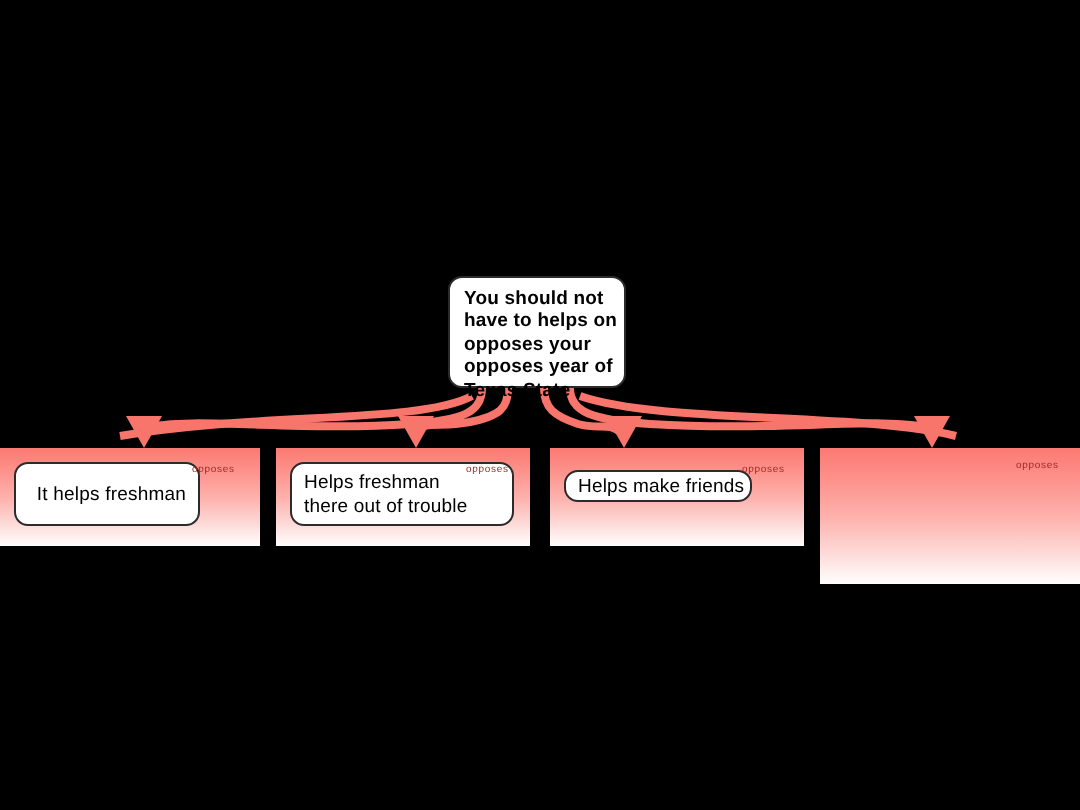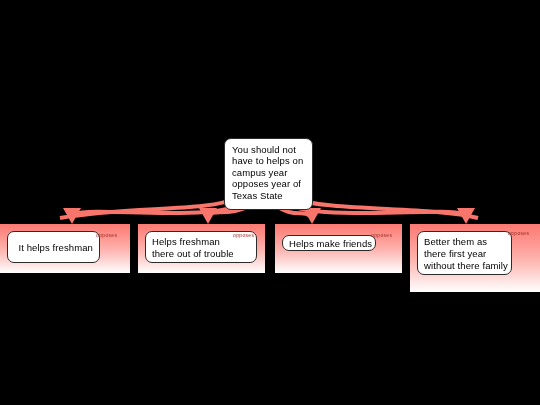--- a/index.html
+++ b/index.html
@@ -113,24 +113,24 @@
     </g>
     <g fill="#f8756c" stroke="none">
 
       <polygon points="63,208 81,208 72,224"></polygon>
       <polygon points="199,208 217,208 208,224"></polygon>
       <polygon points="303,208 321,208 312,224"></polygon>
       <polygon points="457,208 475,208 466,224"></polygon>
     </g>
   </svg>
 
-  <div class="root-node" style="left:224px; top:138px; width:89px; height:72px;">
+  <div class="root-node" style="left:224px; top:138px; width:89px; height:56px;font-weight:bold;">
     <div class="line">You should not</div>
     <div class="line">have to helps on</div>
-    <div class="line">campus year</div>
+    <div class="line">opposes your</div>
     <div class="line">opposes year of</div>
     <div class="line">Texas State</div>
   </div>
 
   <div class="reason-panel" style="left:0px; top:224px; width:130px; height:49px;"></div>
   <div class="reason-box" style="left:7px; top:231px; width:93px; height:32px;text-align:right;">
     <div class="line">It helps freshman</div>
   </div>
   <div class="relation-label" style="left:96px; top:232px;">opposes</div>
 
@@ -141,20 +141,15 @@
   </div>
   <div class="relation-label" style="left:233px; top:232px;">opposes</div>
 
   <div class="reason-panel" style="left:275px; top:224px; width:127px; height:49px;"></div>
   <div class="reason-box" style="left:282px; top:235px; width:94px; height:16px;">
     <div class="line">Helps make friends</div>
   </div>
   <div class="relation-label" style="left:371px; top:232px;">opposes</div>
 
   <div class="reason-panel" style="left:410px; top:224px; width:130px; height:68px;"></div>
-  <div class="reason-box" style="left:417px; top:231px; width:95px; height:44px;">
-    <div class="line">Better them as</div>
-    <div class="line">there first year</div>
-    <div class="line">without there family</div>
-  </div>
   <div class="relation-label" style="left:508px; top:230px;">opposes</div>
 
 </div>
 
 </body></html>

